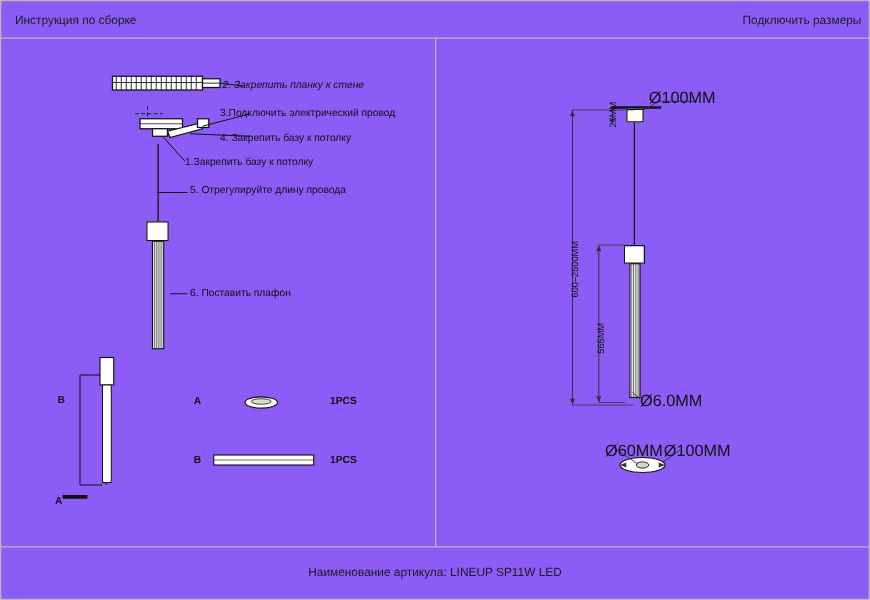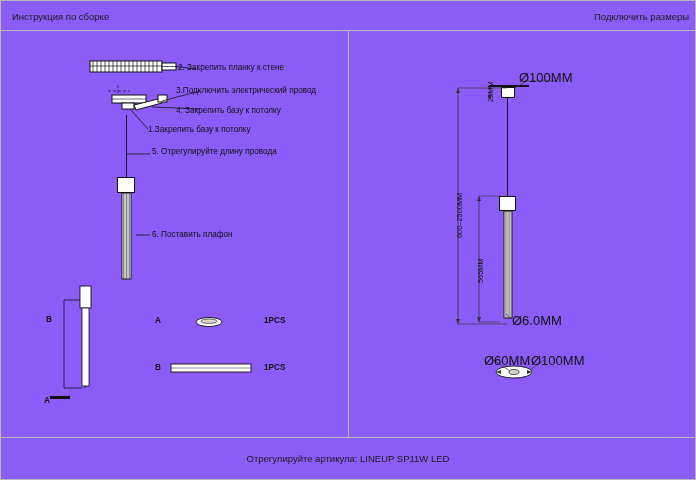--- a/index.html
+++ b/index.html
@@ -110,21 +110,21 @@
       <line x1="61" y1="4" x2="61" y2="15"></line>
         <line x1="65" y1="4" x2="65" y2="15"></line>
       <line x1="69" y1="4" x2="69" y2="15"></line>
       <line x1="2" y1="9" x2="74" y2="9"></line>
     </g>
     <rect x="74" y="6" width="14" height="7" fill="#ffffff" stroke="#111" stroke-width="1"></rect>
     <line x1="74" y1="9.5" x2="88" y2="9.5" stroke="#111" stroke-width="0.7"></line>
 
     <line x1="88" y1="9.5" x2="108" y2="12" stroke="#111" stroke-width="0.8"></line>
   </svg>
-  <div class="lbl" style="left:178px;top:63px;">2. Закрепить планку к стене</div>
+  <div class="lbl" style="left:178px;top:63px;font-style:italic;">2. Закрепить планку к стене</div>
 
   <svg style="left:100px;top:83px;" width="80" height="40">
 
     <line x1="8" y1="8" x2="30" y2="8" stroke="#111" stroke-width="0.7" stroke-dasharray="3,2"></line>
     <line x1="18" y1="2" x2="18" y2="14" stroke="#111" stroke-width="0.7" stroke-dasharray="3,2"></line>
 
     <rect x="12" y="12" width="34" height="8" fill="#ffffff" stroke="#111" stroke-width="1"></rect>
     <line x1="12" y1="16" x2="46" y2="16" stroke="#111" stroke-width="0.6"></line>
 
     <rect x="22" y="20" width="12" height="6" fill="#ffffff" stroke="#111" stroke-width="1"></rect>
@@ -259,15 +259,15 @@
     <line x1="40" y1="21" x2="22" y2="9" stroke="#333" stroke-width="0.7"></line>
 
     <line x1="60" y1="20" x2="74" y2="10" stroke="#333" stroke-width="0.7"></line>
 
     <polygon points="26,22 31,20 31,24" fill="#333"></polygon>
     <polygon points="62,22 57,20 57,24" fill="#333"></polygon>
   </svg>
   <div class="lbl-sm" style="left:456px;top:353px;padding-left:28px;">Ø60ММ</div>
   <div class="lbl-sm" style="left:531px;top:353px;">Ø100ММ</div>
 
-  <div class="footer" style="left:0;top:453px;">Отрегулируйте артикула: LINEUP SP11W LED</div>
+  <div class="footer" style="left:0;top:453px;">Наименование артикула: LINEUP SP11W LED</div>
 
 </div>
 
 </body></html>

